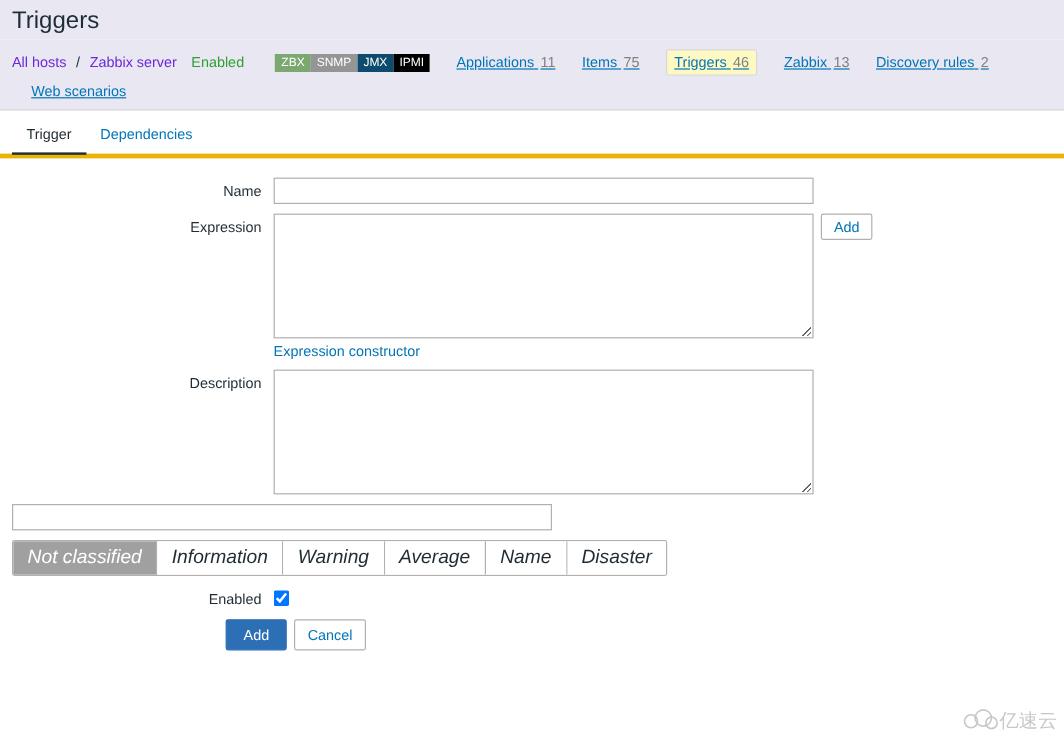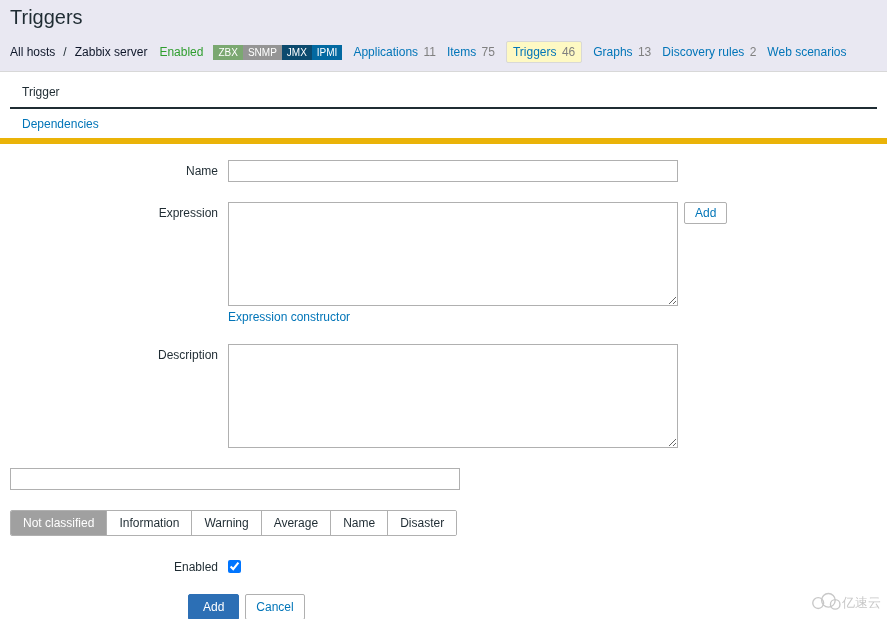--- a/index.html
+++ b/index.html
@@ -22,81 +22,81 @@
     .sub-header {
       background: #e9e8f2;
       padding: 8px 10px 8px 10px;
       display: flex;
       align-items: center;
       gap: 6px;
       border-bottom: 1px solid #d8d8d8;
       flex-wrap: wrap;
     }
     .breadcrumb-link {
-      color: #0f172a;
+      color: #6d28d9;
       cursor: pointer;
     }
     .breadcrumb-sep {
       color: #1f2c33;
       margin: 0 2px;
     }
     .enabled-text {
       color: #2f9e2f;
       margin-left: 6px;
       margin-right: 4px;
     }
     .proto-badges {
       display: inline-flex;
     }
     .proto-badge {
       color: #ffffff;
       font-size: 10px;
       padding: 2px 5px;
     }
-    .proto-zbx { background: #7ba871; }
+    .proto-zbx { background: #7ba871; margin-left: 16px; }
     .proto-snmp { background: #959595; }
     .proto-jmx { background: #0c4a6e; }
-    .proto-ipmi { background: #0369a1; }
+    .proto-ipmi { background: #000000; }
     .nav-link {
       color: #0275b8;
       cursor: pointer;
-      margin-left: 5px;
+      margin-left: 16px;
+      text-decoration: underline;
     }
     .nav-link.active {
       background: #fef9c3;
       padding: 3px 6px;
       border: 1px solid #d8d8d8;
       border-radius: 2px;
       color: #0275b8;
     }
     .nav-count { color: #808080; margin-left: 2px; }
     .tabs {
       display: flex;
-      border-bottom: 6px solid #eab308;
+      border-bottom: 4px solid #eab308;
       padding: 0 10px;
       margin-top: 4px;
-      flex-direction: column;
     }
     .tab {
       padding: 8px 12px;
       color: #0275b8;
       cursor: pointer;
       position: relative;
       top: 1px;
     }
     .tab.active {
       color: #1f2c33;
       border-bottom: 2px solid #1f2c33;
     }
     .form-area {
       padding: 16px 10px;
     }
     .form-row {
       display: flex;
-      margin-bottom: 20px;
+      margin-bottom: 8px;
       align-items: flex-start;
     }
     .form-label {
       width: 218px;
       text-align: right;
       padding-right: 10px;
       padding-top: 4px;
       color: #1f2c33;
     }
     .form-control {
@@ -140,22 +140,23 @@
       border: 1px solid #b0b0b0;
       border-radius: 2px;
       overflow: hidden;
     }
     .sev-btn {
       background: #ffffff;
       border: none;
       border-right: 1px solid #b0b0b0;
       padding: 5px 12px;
       cursor: pointer;
-      font-size: 12px;
-      color: #1f2c33;
+      font-size: 16px;
+      color: #1f2c33;
+      font-style: italic;
     }
     .sev-btn:last-child { border-right: none; }
     .sev-btn.selected {
       background: #a0a0a0;
       color: #ffffff;
     }
     .form-actions {
       margin-left: 178px;
       margin-top: 10px;
       display: flex;
@@ -168,21 +169,21 @@
       padding: 5px 14px;
       cursor: pointer;
       font-size: 12px;
       border-radius: 2px;
     }
     .watermark {
       position: fixed;
       right: 6px;
       bottom: 4px;
       color: #c8c8c8;
-      font-size: 13px;
+      font-size: 16px;
       display: flex;
       align-items: center;
       gap: 0;
       pointer-events: none;
     }
     .watermark svg { width: 34px; height: 22px; }
   </style>
 </head>
 <body>
 
@@ -207,21 +208,21 @@
   </span>
   <span class="nav-link">
     <span>Items</span>
     <span class="nav-count">75</span>
   </span>
   <span class="nav-link active">
     <span>Triggers</span>
     <span class="nav-count">46</span>
   </span>
   <span class="nav-link">
-    <span>Graphs</span>
+    <span>Zabbix</span>
     <span class="nav-count">13</span>
   </span>
   <span class="nav-link">
     <span>Discovery rules</span>
     <span class="nav-count">2</span>
   </span>
   <span class="nav-link">
     <span>Web scenarios</span>
   </span>
 </div>

